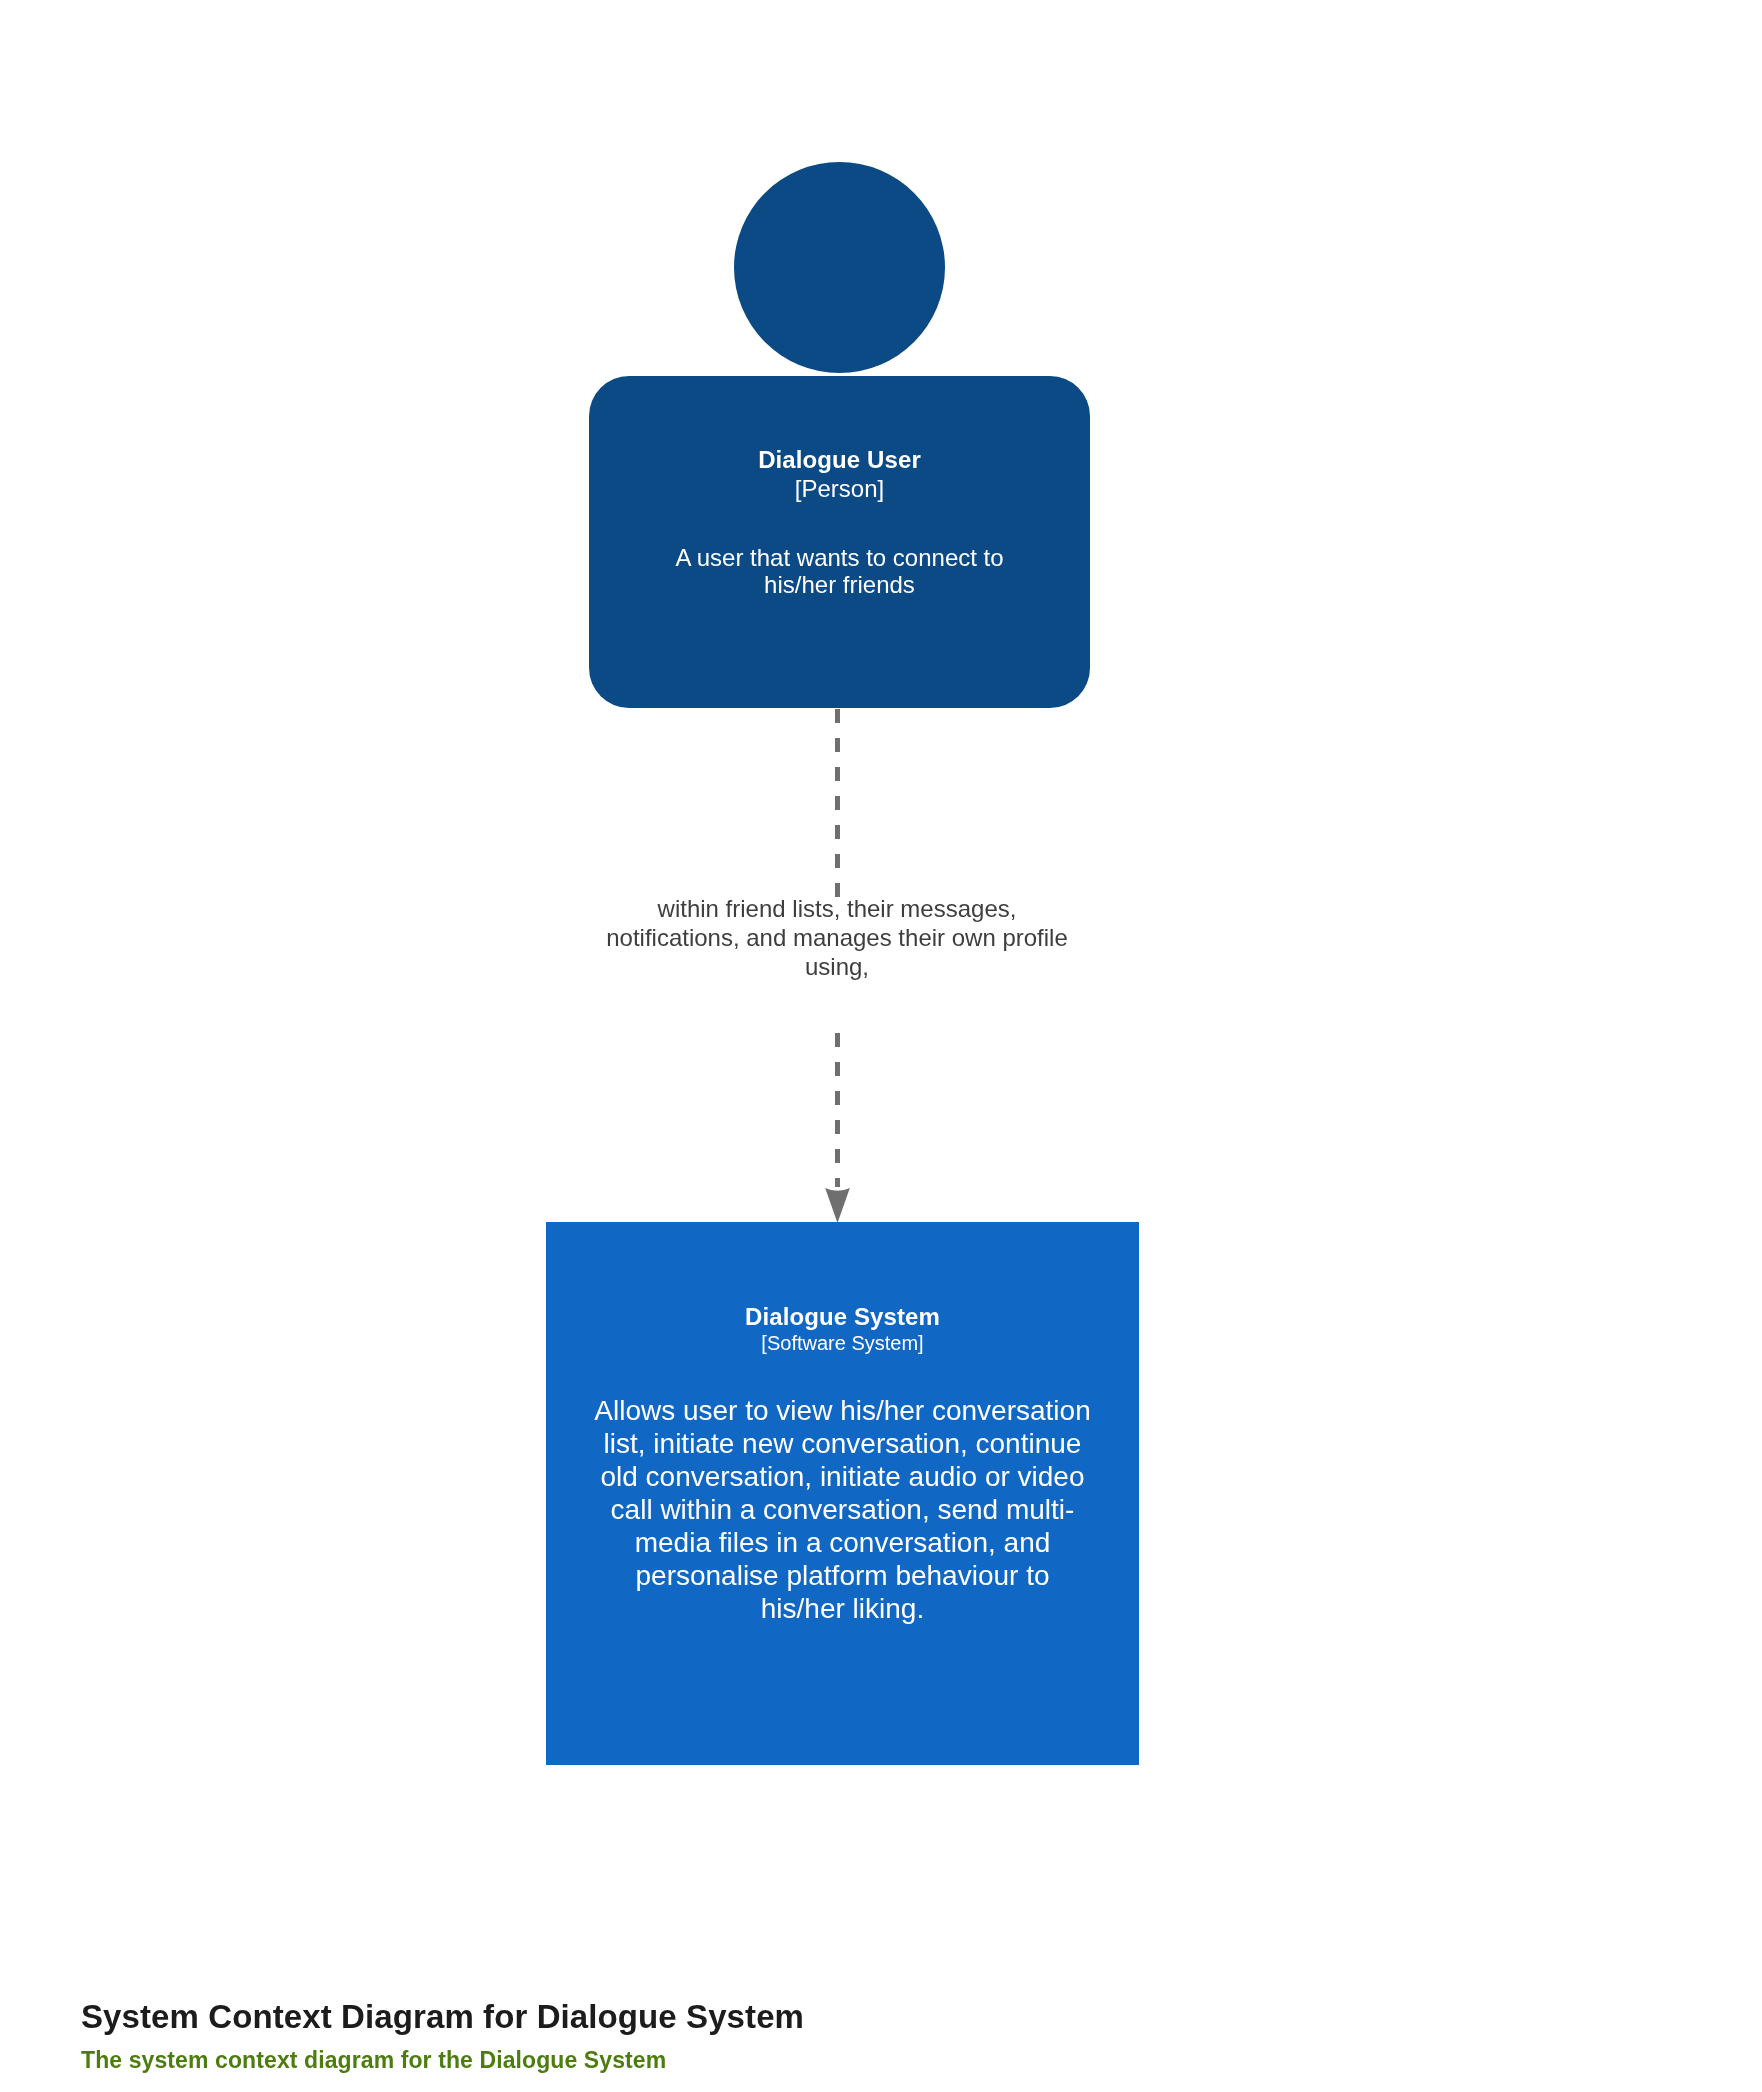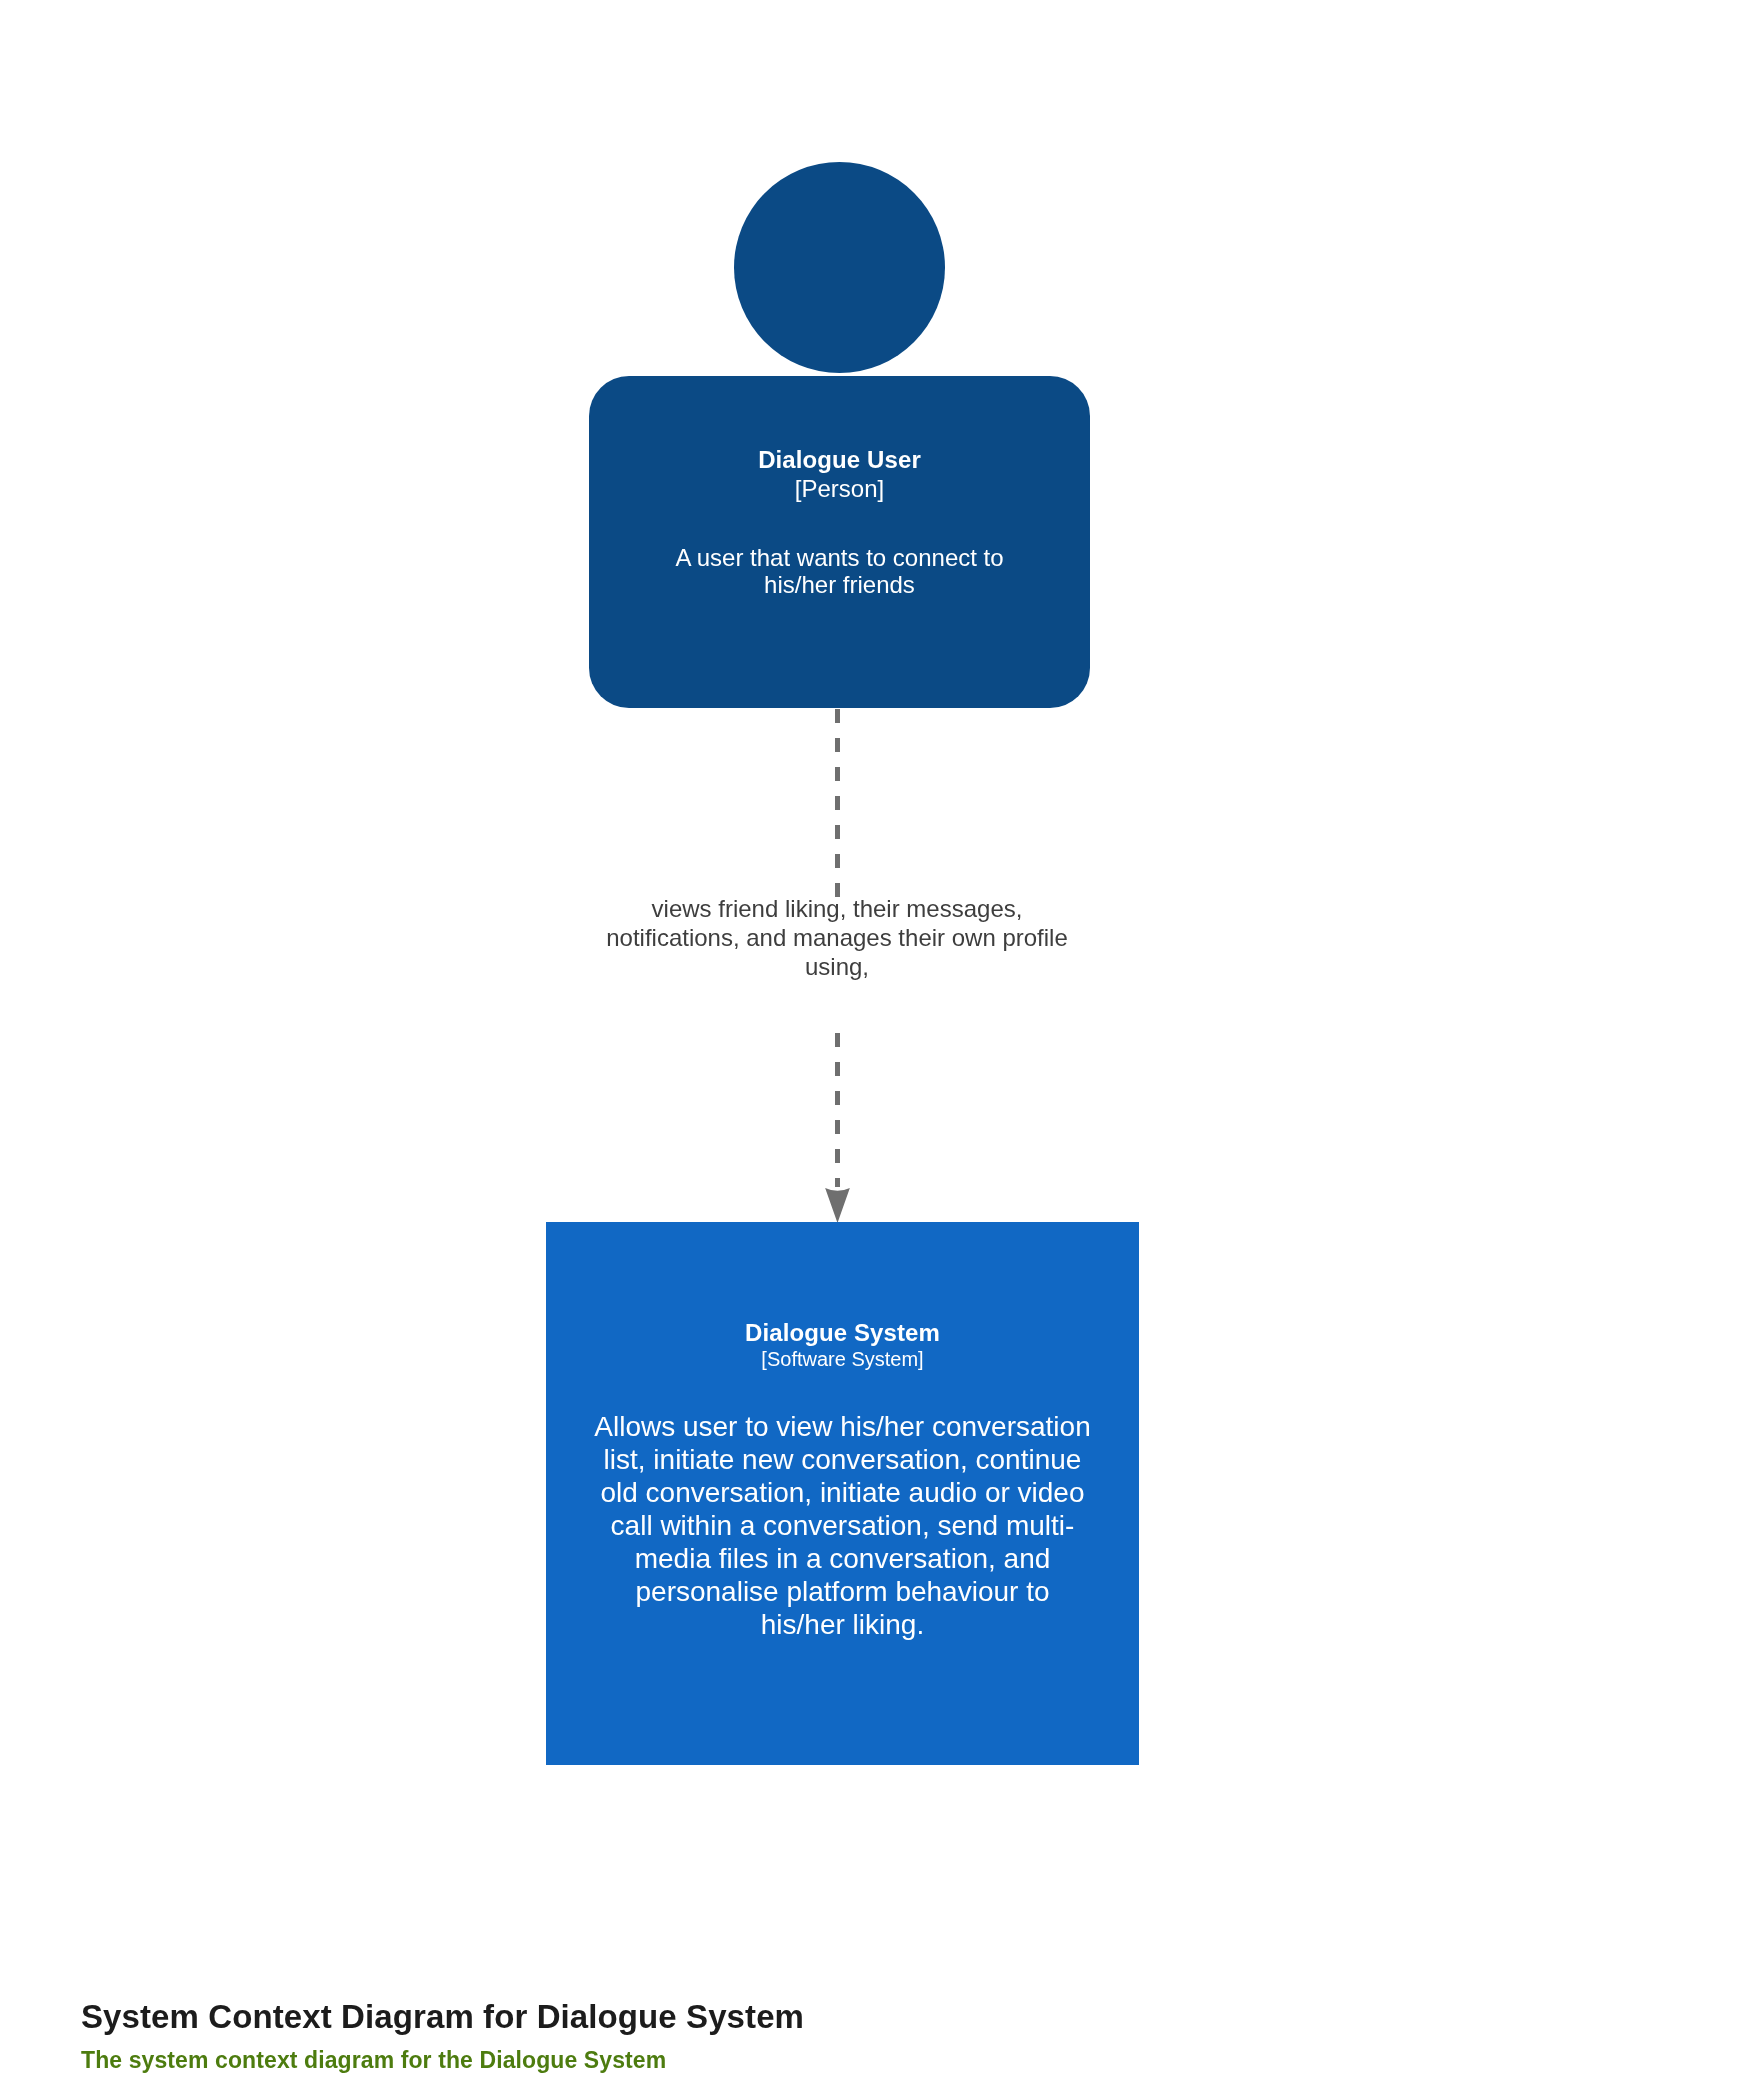--- a/index.html
+++ b/index.html
@@ -145,21 +145,21 @@
 
   
   .system-node {
     position: absolute;
     left: 546px;
     top: 1222px;
     width: 593px;
     height: 543px;
     background: #1168C4;
     box-sizing: border-box;
-    padding: 16px 21px;
+    padding: 0 21px;
     display: flex;
     flex-direction: column;
     align-items: center;
     text-align: center;
     color: #ffffff;
   }
   .system-node .node-name {
     margin-top: 80px;
     font-size: 24px;
     font-weight: bold;
@@ -221,21 +221,21 @@
     </div>
   </div>
 
   <div class="relationship">
     <div class="rel-line-top"></div>
     <div class="rel-line-bottom"></div>
     <svg class="rel-arrowhead" viewBox="0 0 32 40">
       <path d="M 3 2 Q 16 8 29 2 L 16 39 Z" fill="#6f6f6f"></path>
     </svg>
     <div class="rel-label">
-      <div>views friend liking, their messages,</div>
+      <div>within friend lists, their messages,</div>
       <div>notifications, and manages their own profile</div>
       <div>using,</div>
     </div>
   </div>
 
   <div class="system-node">
     <div class="node-name">Dialogue System</div>
     <div class="node-type">[Software System]</div>
     <div class="node-desc">
       <div>Allows user to view his/her conversation</div>

